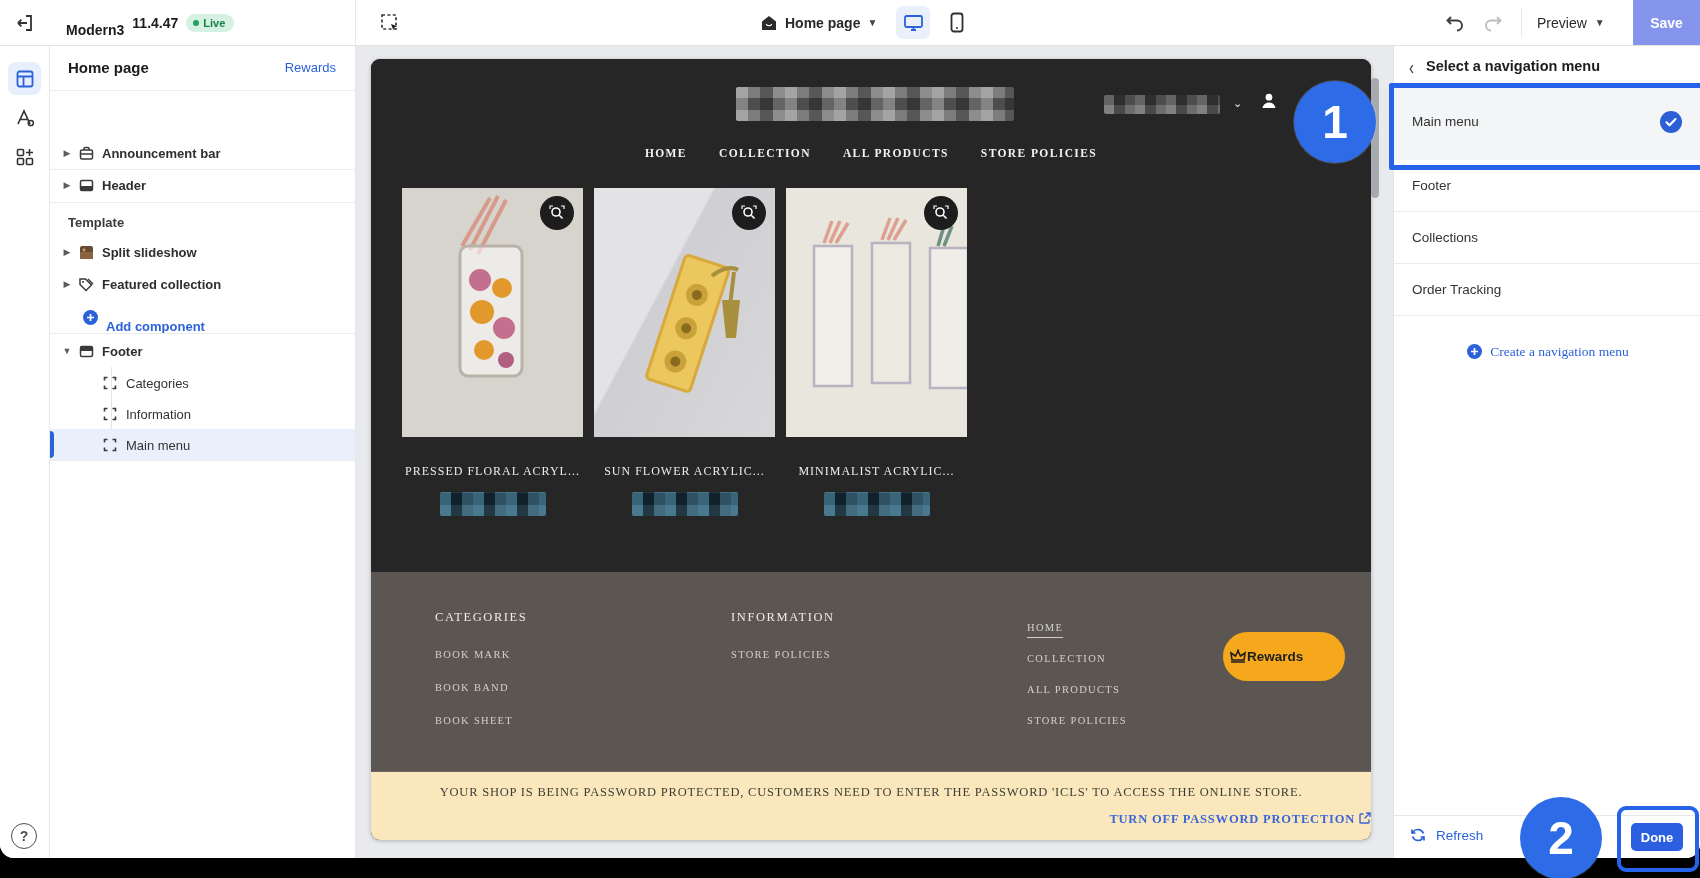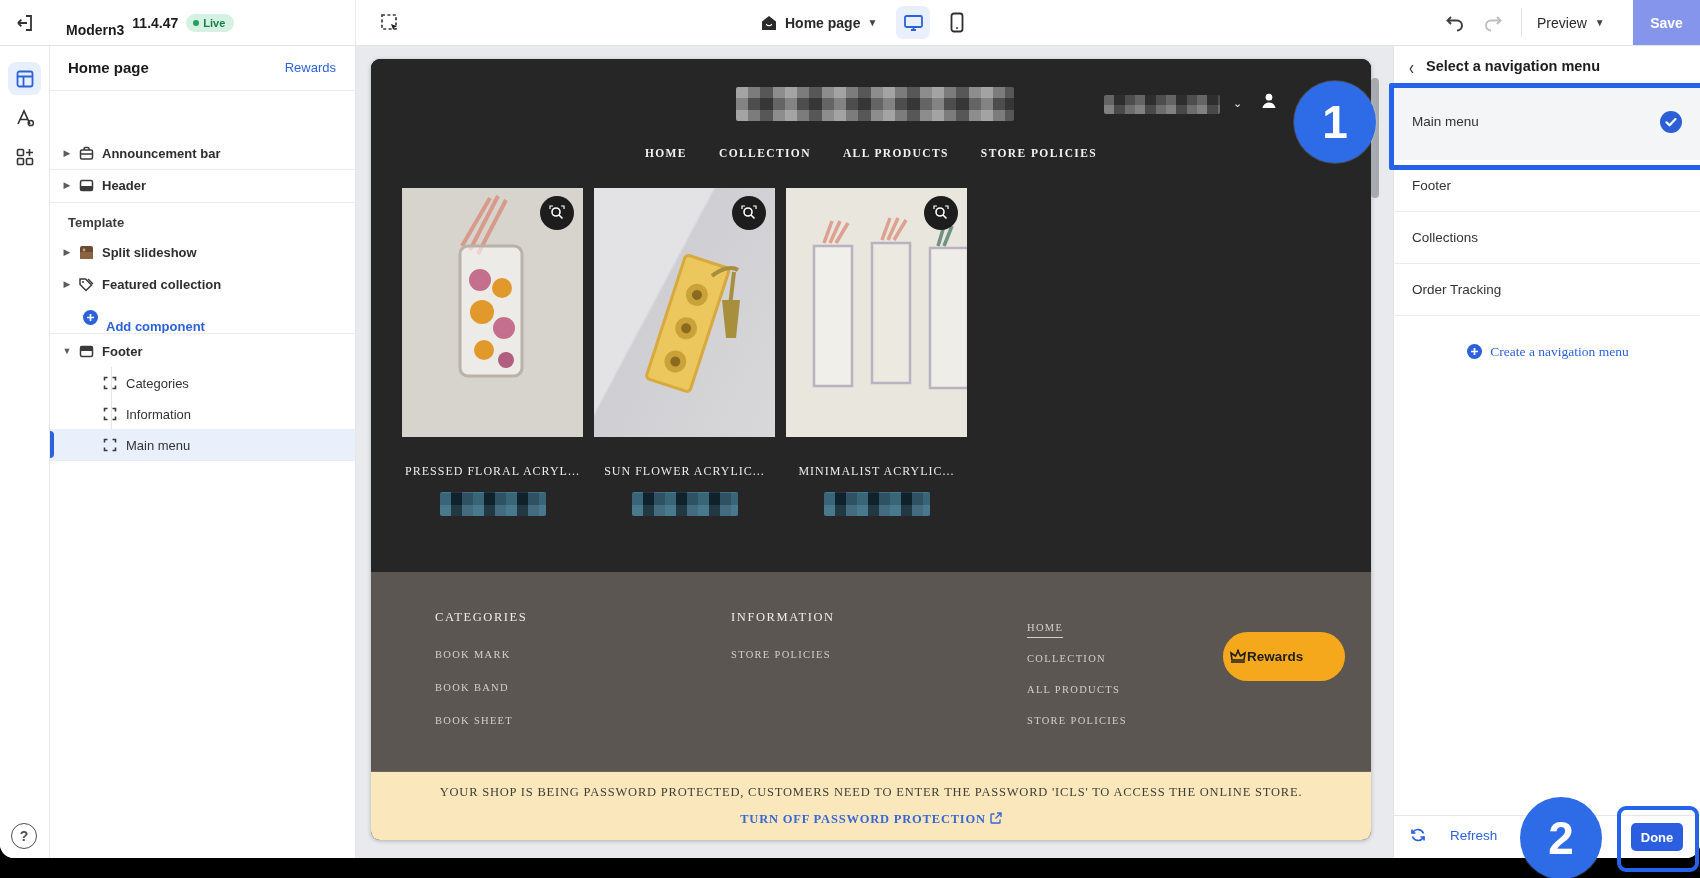--- a/index.html
+++ b/index.html
@@ -76,35 +76,35 @@
   .sf-foot{position:absolute;left:0;top:513px;width:100%;height:199px;background:#5b5651;}
   .fcol{position:absolute;top:0;}
   .fhead{font-family:"Liberation Serif",serif;font-size:12.5px;letter-spacing:1.6px;color:#efece8;}
   .flink{font-family:"Liberation Serif",serif;font-size:10.5px;letter-spacing:1.3px;color:#d3d0cb;cursor:pointer;}
   .fmenu .flink{display:block;}
   .rewards{position:absolute;left:852px;top:60px;width:122px;height:49px;border-radius:25px;background:#f5a81c;display:flex;align-items:center;justify-content:flex-start;gap:0;cursor:pointer;border:none;}
   .rewards span{font-size:13.5px;font-weight:bold;color:#1f1f1f;}
   
   .sf-banner{position:absolute;left:0;top:712px;width:100%;height:69px;background:#fae7bc;border-top:1px solid #6b665f;}
   .banner-line1{position:absolute;top:13px;width:100%;text-align:center;font-family:"Liberation Serif",serif;font-size:12.5px;letter-spacing:.8px;color:#3e3e37;}
-  .banner-link{position:absolute;top:40px;width:100%;text-align:center;font-family:"Liberation Serif",serif;font-size:12.5px;font-weight:bold;letter-spacing:.8px;color:#3a66d9;cursor:pointer;}
+  .banner-link{position:absolute;top:40px;width:100%;text-align:right;font-family:"Liberation Serif",serif;font-size:12.5px;font-weight:bold;letter-spacing:.8px;color:#3a66d9;cursor:pointer;}
   .pscroll{position:absolute;left:1016px;top:33px;width:8px;height:120px;border-radius:4px;background:#a7aaaf;cursor:pointer;}
   
   .rpanel{position:absolute;left:1393px;top:45px;width:307px;height:813px;background:#fff;border-left:1px solid #e3e4e6;z-index:3;}
   .rp-head{position:absolute;left:0;top:0;width:100%;height:42px;display:flex;align-items:center;}
   .rp-back{margin-left:15px;font-size:15px;color:#333;cursor:pointer;transform:scaleY(1.4);display:inline-block;}
   .rp-title{margin-left:12px;font-size:14.5px;font-weight:bold;color:#1d1d1d;}
   .rp-row{position:absolute;left:0;width:100%;height:52px;display:flex;align-items:center;font-size:13.5px;color:#333;cursor:pointer;border-bottom:1px solid #ececee;box-sizing:border-box;}
   .rp-row .rp-label{margin-left:18px;}
   .rp-row-sel{position:absolute;left:0;top:38px;width:100%;height:77px;background:#f4f5f7;display:flex;align-items:center;cursor:pointer;}
   .rp-check{position:absolute;right:19px;top:28px;}
   .rp-create{position:absolute;left:0;top:298px;width:100%;display:flex;justify-content:center;align-items:center;gap:7px;cursor:pointer;}
   .rp-create span{font-size:13.5px;color:#2c62d9;font-family:Liberation Serif, serif;}
   .rp-foot{position:absolute;left:0;top:770px;width:100%;height:43px;border-top:1px solid #e6e7e9;}
-  .rp-refresh{position:absolute;left:16px;top:11px;display:flex;align-items:center;gap:24px;cursor:pointer;}
+  .rp-refresh{position:absolute;left:16px;top:11px;display:flex;align-items:center;gap:10px;cursor:pointer;}
   .rp-refresh span{font-size:13.5px;color:#2c62d9;}
   .done-btn{position:absolute;right:18px;top:7px;width:52px;height:28px;background:#2c5fe0;color:#fff;font-size:13px;font-weight:bold;border:none;border-radius:5px;cursor:pointer;}
   
   .ann{position:absolute;z-index:50;}
   .ann-circle{width:82px;height:82px;border-radius:50%;background:#2e6be6;color:#fff;display:flex;align-items:center;justify-content:center;font-size:46px;font-weight:bold;box-shadow:0 0 0 1px rgba(255,255,255,.15);}
   .ann-box1{left:1389px;top:83px;width:306px;height:77px;border:5px solid #2563eb;border-radius:2px;pointer-events:none;}
   .ann-c1{left:1294px;top:81px;}
   .ann-c2{left:1520px;top:797px;}
   .ann-box2{left:1617px;top:806px;width:74px;height:58px;border:4px solid #2563eb;border-radius:9px;pointer-events:none;}
   svg{display:block;}

